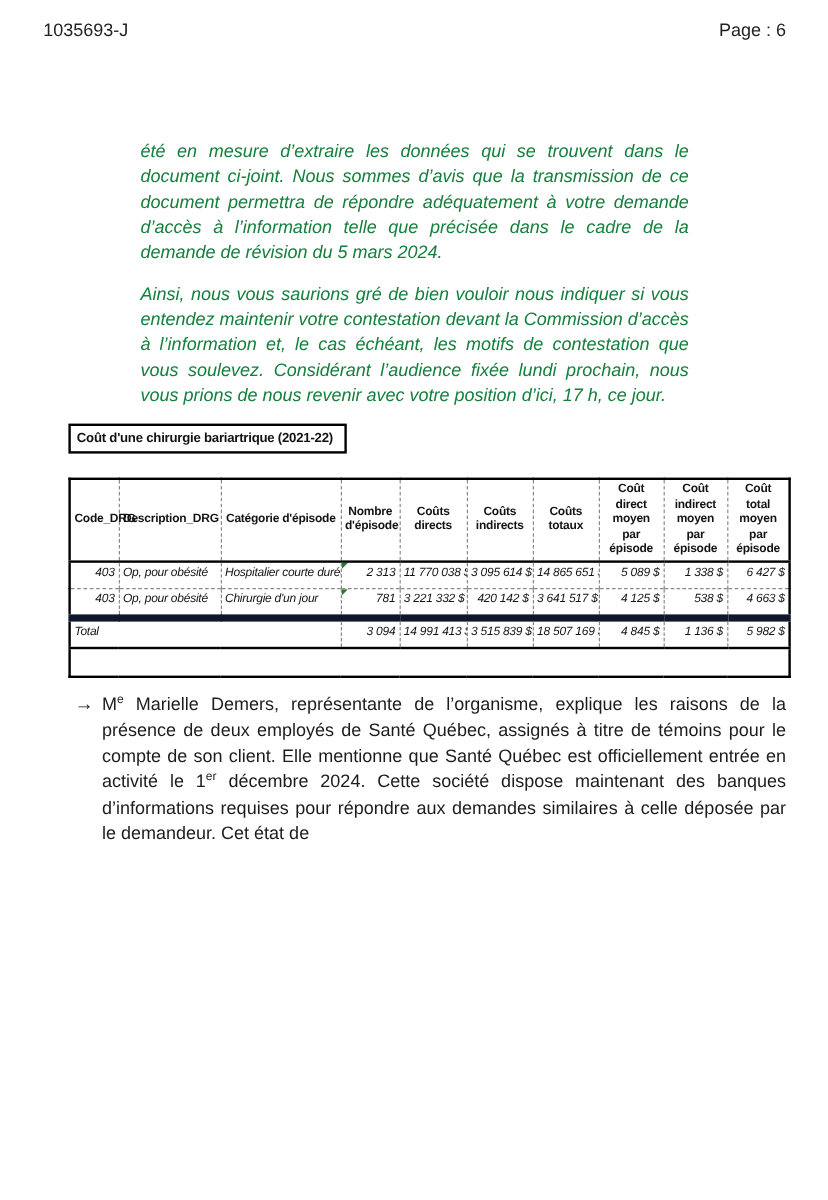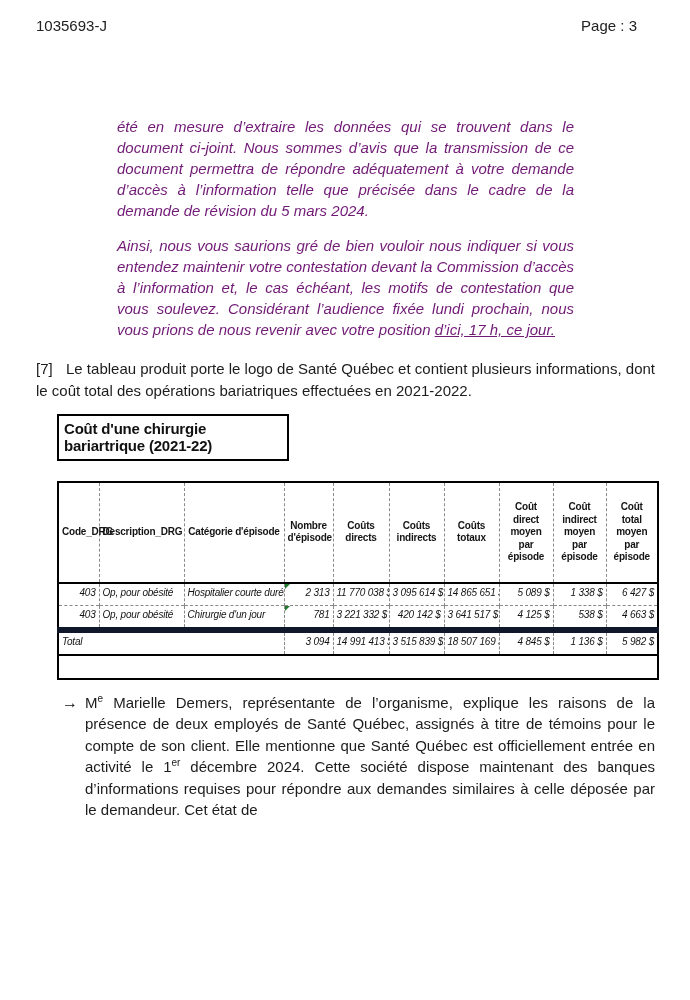--- a/index.html
+++ b/index.html
@@ -7,67 +7,67 @@
     position:relative;
     width:690px;height:1000px;
     background:#ffffff;
     color:#1c1c1c;
     font-family:"Liberation Sans","DejaVu Sans",sans-serif;
     font-size:15px;
     overflow:hidden;
   }
   .hdr{
     display:flex;justify-content:space-between;
-    padding:17px 53px 0 36px;
+    padding:17px 35px 0 36px;
     font-size:15px;color:#222;
   }
   .quote{
     margin:82px 116px 0 117px;
     font-style:italic;
     text-align:justify;
     line-height:21px;
-    color:#701a75;
+    color:#15803d;
   }
   .qp{margin:0;}
   .qp2{margin-top:14px;}
-  .ul{text-decoration:underline;}
+  .ul{}
   .para{
     margin:18px 35px 0 36px;
     text-align:justify;
     line-height:21.5px;
   }
   .p8{margin-top:34px;}
   .pnum{display:inline-block;min-width:30px;}
   
   .tablewrap{margin:13px 0 0 57px;font-family:"Liberation Sans","DejaVu Sans",sans-serif;}
   .ttitle{
     width:218px;
     border:2px solid #000;
     padding:4px 5px 5px 5px;
-    font-size:15px;font-weight:bold;
+    font-size:11px;font-weight:bold;
     letter-spacing:-0.2px;
     margin-bottom:20px;
     color:#111;
   }
   table.tbl{
     border-collapse:collapse;
     border:2px solid #000;
     table-layout:fixed;
     width:600px;
     font-size:10px;
     line-height:1.25;
     letter-spacing:-0.2px;
     color:#141414;
   }
   table.tbl th{
     border-left:1px dashed #8a8a8a;
     border-bottom:2px solid #000;
     font-weight:bold;
     text-align:center;vertical-align:middle;
-    height:62px;padding:18px 3px;
+    height:62px;padding:2px 3px;
   }
   table.tbl th:first-child{border-left:none;}
   table.tbl td{
     border-left:1px dashed #8a8a8a;
     padding:2px 3px 3px 3px;
     height:16px;
     position:relative;
     vertical-align:middle;
     overflow:hidden;white-space:nowrap;font-style:italic;
   }
@@ -92,29 +92,28 @@
   .btext{flex:1;text-align:justify;}
   .btext sup{font-size:10px;line-height:0;}
 </style>
 </head>
 <body>
 
 <div class="page">
 
   <div class="hdr">
     <span>1035693-J</span>
-    <span>Page : 3</span>
+    <span>Page : 6</span>
   </div>
 
   <div class="quote">
     <p class="qp">été en mesure d’extraire les données qui se trouvent dans le document ci-joint. Nous sommes d’avis que la transmission de ce document permettra de répondre adéquatement à votre demande d’accès à l’information telle que précisée dans le cadre de la demande de révision du 5 mars 2024.</p>
     <p class="qp qp2"><span>Ainsi, nous vous saurions gré de bien vouloir nous indiquer si vous entendez maintenir votre contestation devant la Commission d’accès à l’information et, le cas échéant, les motifs de contestation que vous soulevez. Considérant l’audience fixée lundi prochain, nous vous prions de nous revenir avec votre position </span><span class="ul">d’ici, 17 h, ce jour.</span></p>
   </div>
 
-  <p class="para"><span class="pnum">[7]</span><span>Le tableau produit porte le logo de Santé Québec et contient plusieurs informations, dont le coût total des opérations bariatriques effectuées en 2021-2022.</span></p>
 
   <div class="tablewrap">
     <div class="ttitle">Coût d'une chirurgie bariartrique (2021-22)</div>
     <table class="tbl">
       <colgroup id="cols">
           <col style="width: 41px;">
           <col style="width: 85px;">
           <col style="width: 100px;">
           <col style="width: 49px;">
           <col style="width: 56px;">

